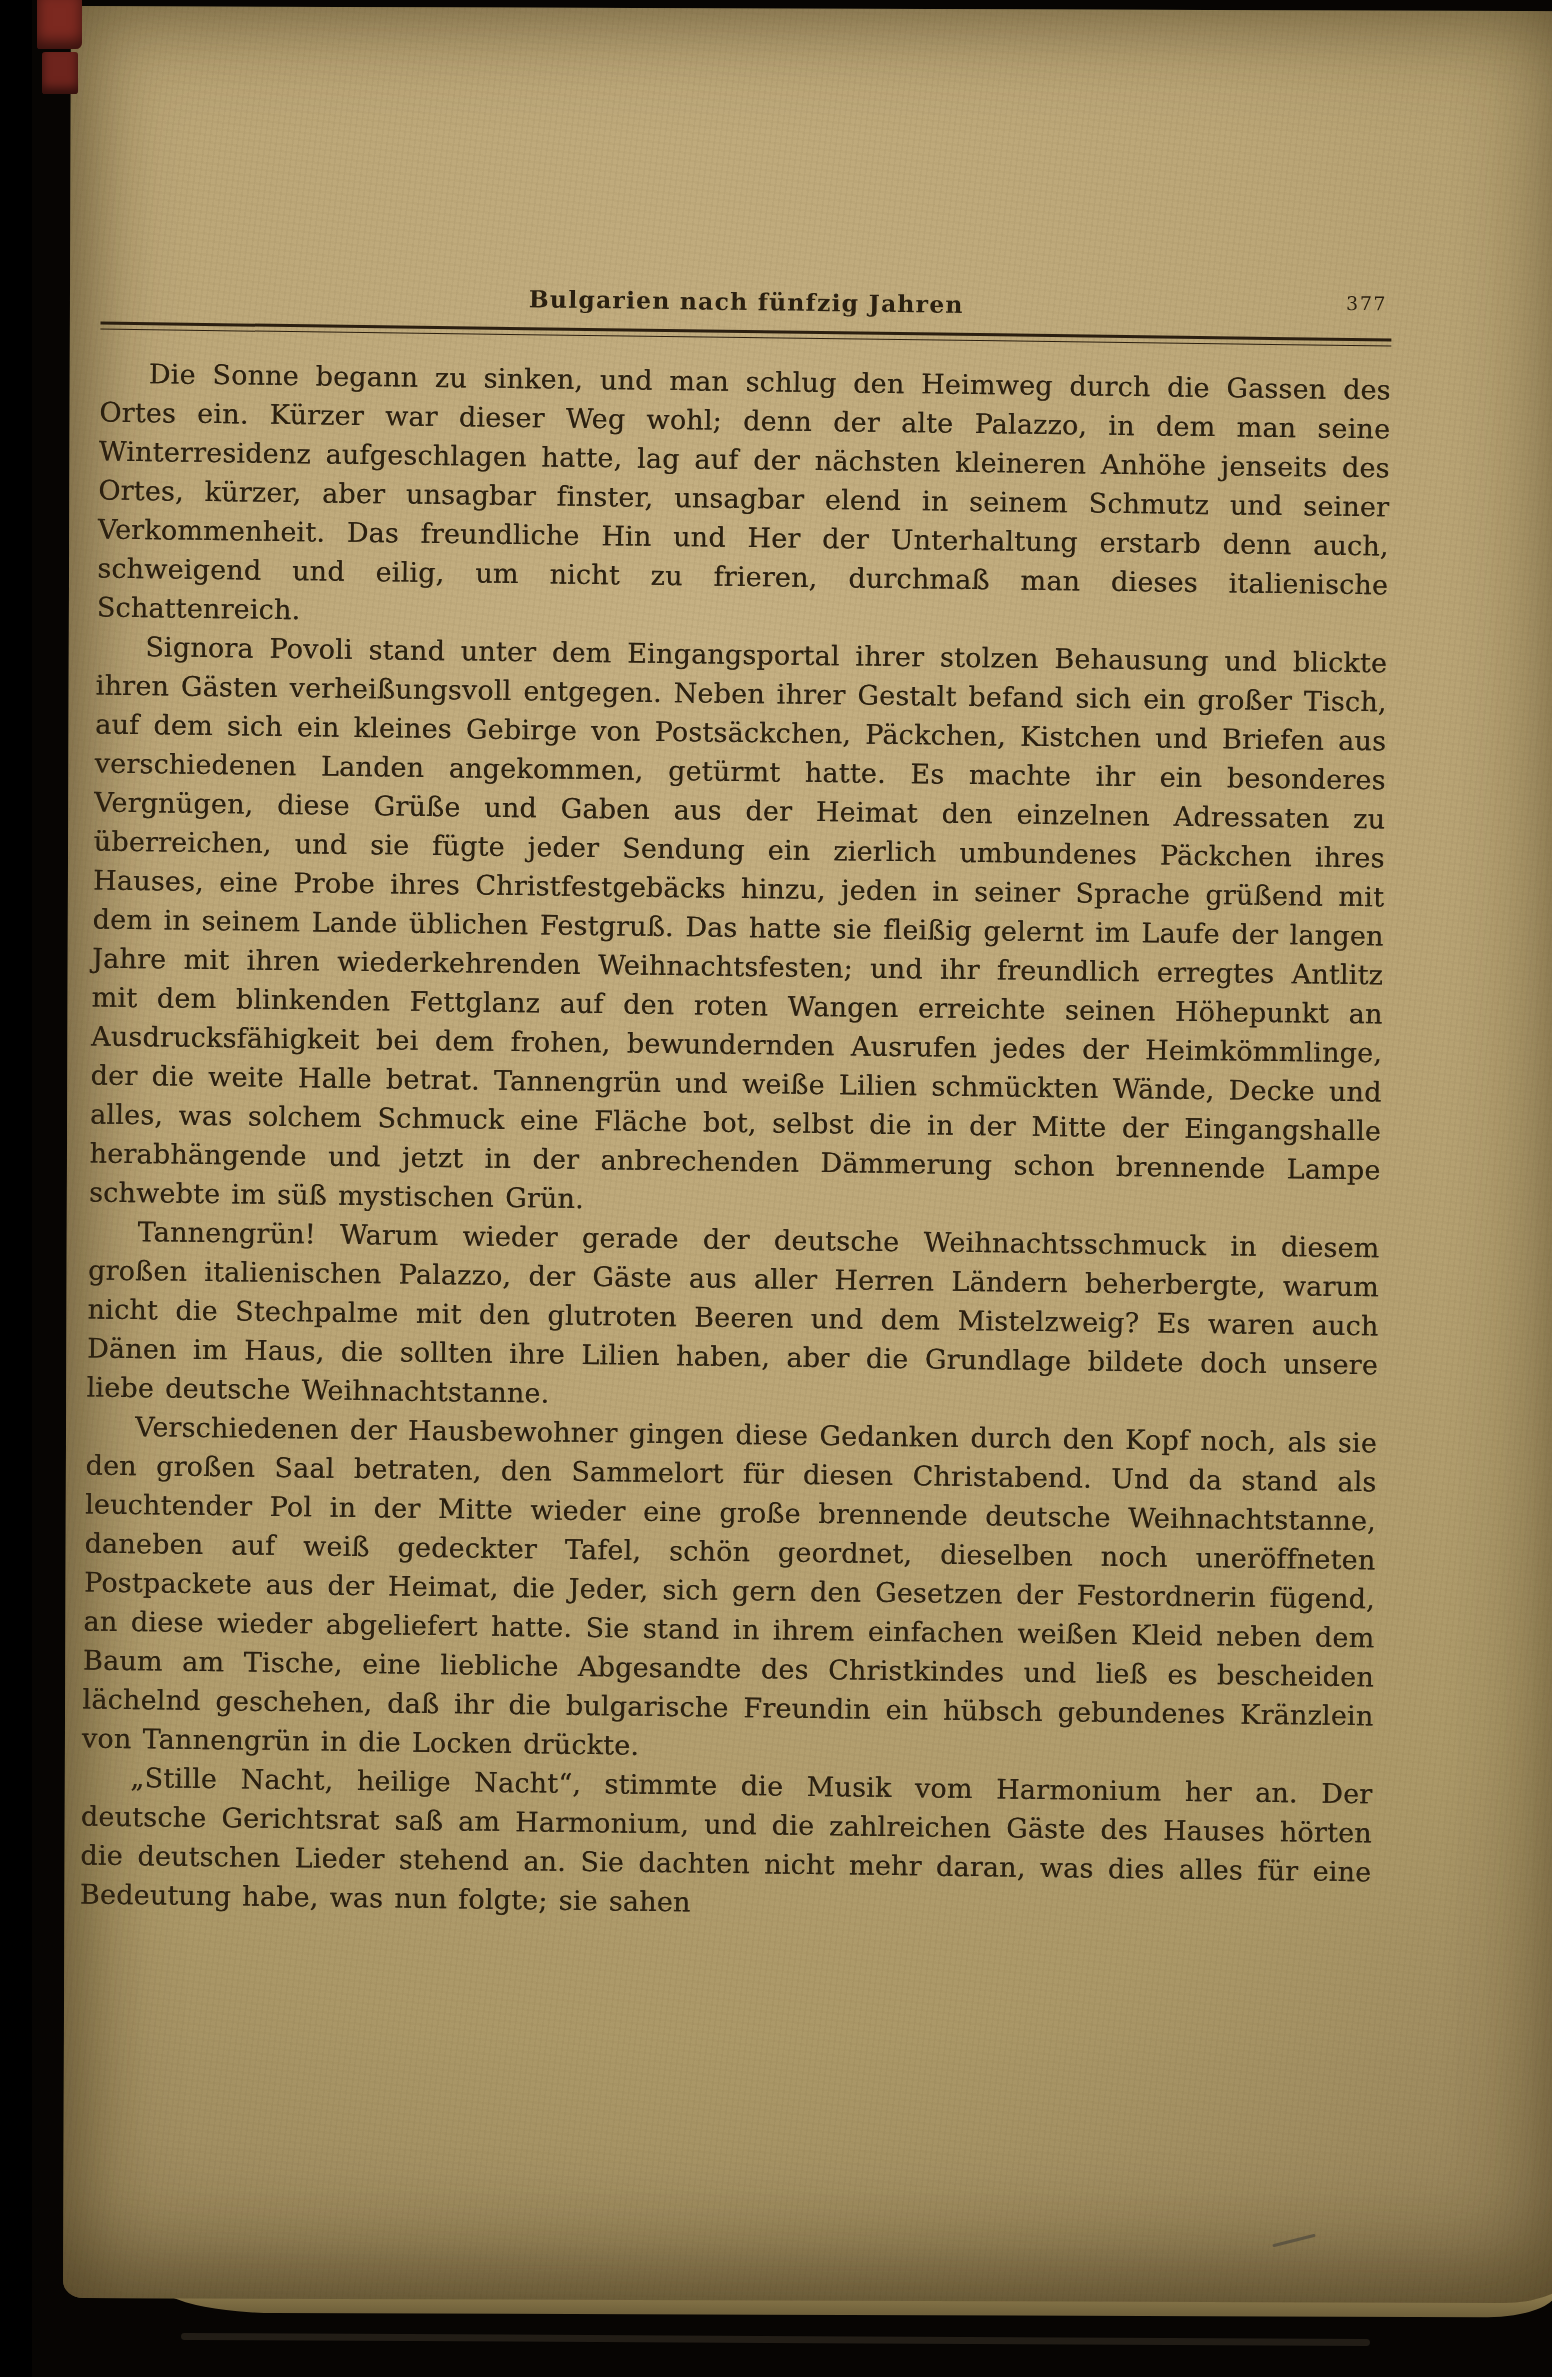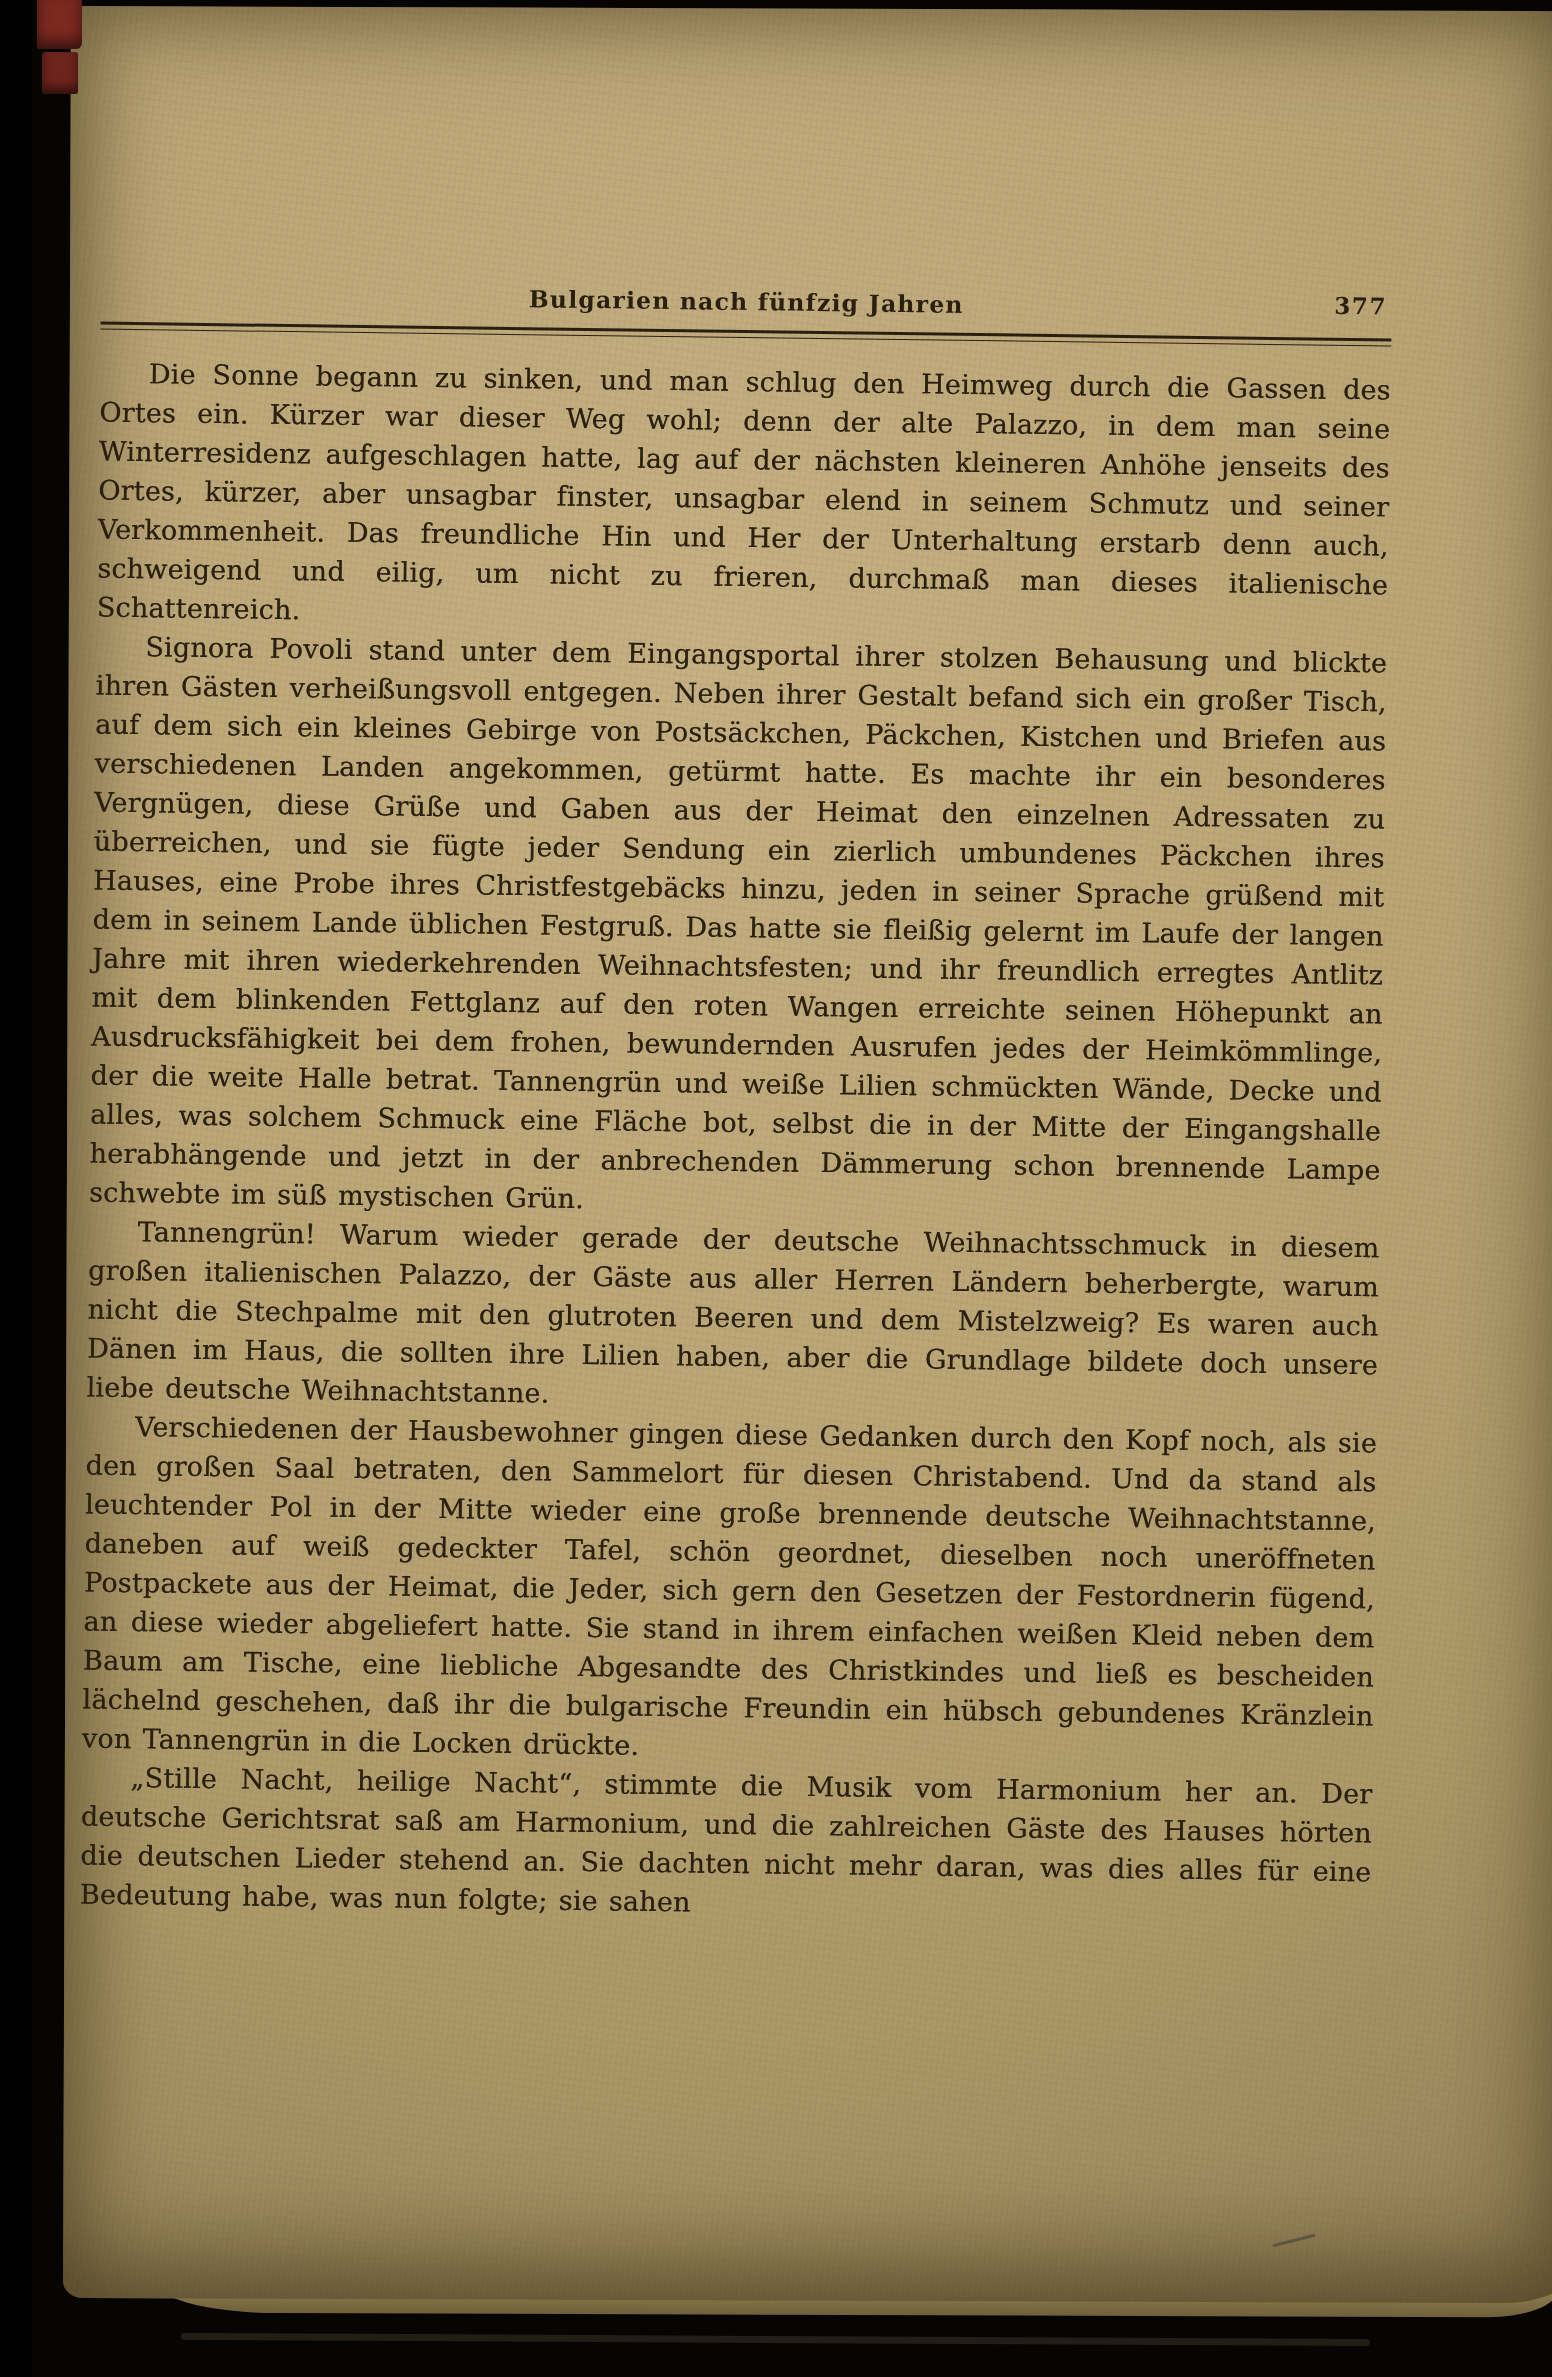--- a/index.html
+++ b/index.html
@@ -99,22 +99,22 @@
     position: absolute;
     left: 0; right: 0;
     text-align: center;
     font-size: 23.5px;
     font-weight: 700;
     letter-spacing: 1.2px;
   }
   .page-number {
     position: absolute;
     right: 4.7px; top: -3.9px;
-    font-size: 23px;
-    font-weight: 700;
+    font-size: 19px;
+    font-weight: 400;
     letter-spacing: 1.6px;
   }
 
   .double-rule {
     height: 3.9px;
     border-top: 3.1px solid #2a1e10;
     border-bottom: 1.6px solid #2a1e10;
     margin-bottom: 23.5px;
   }
 

